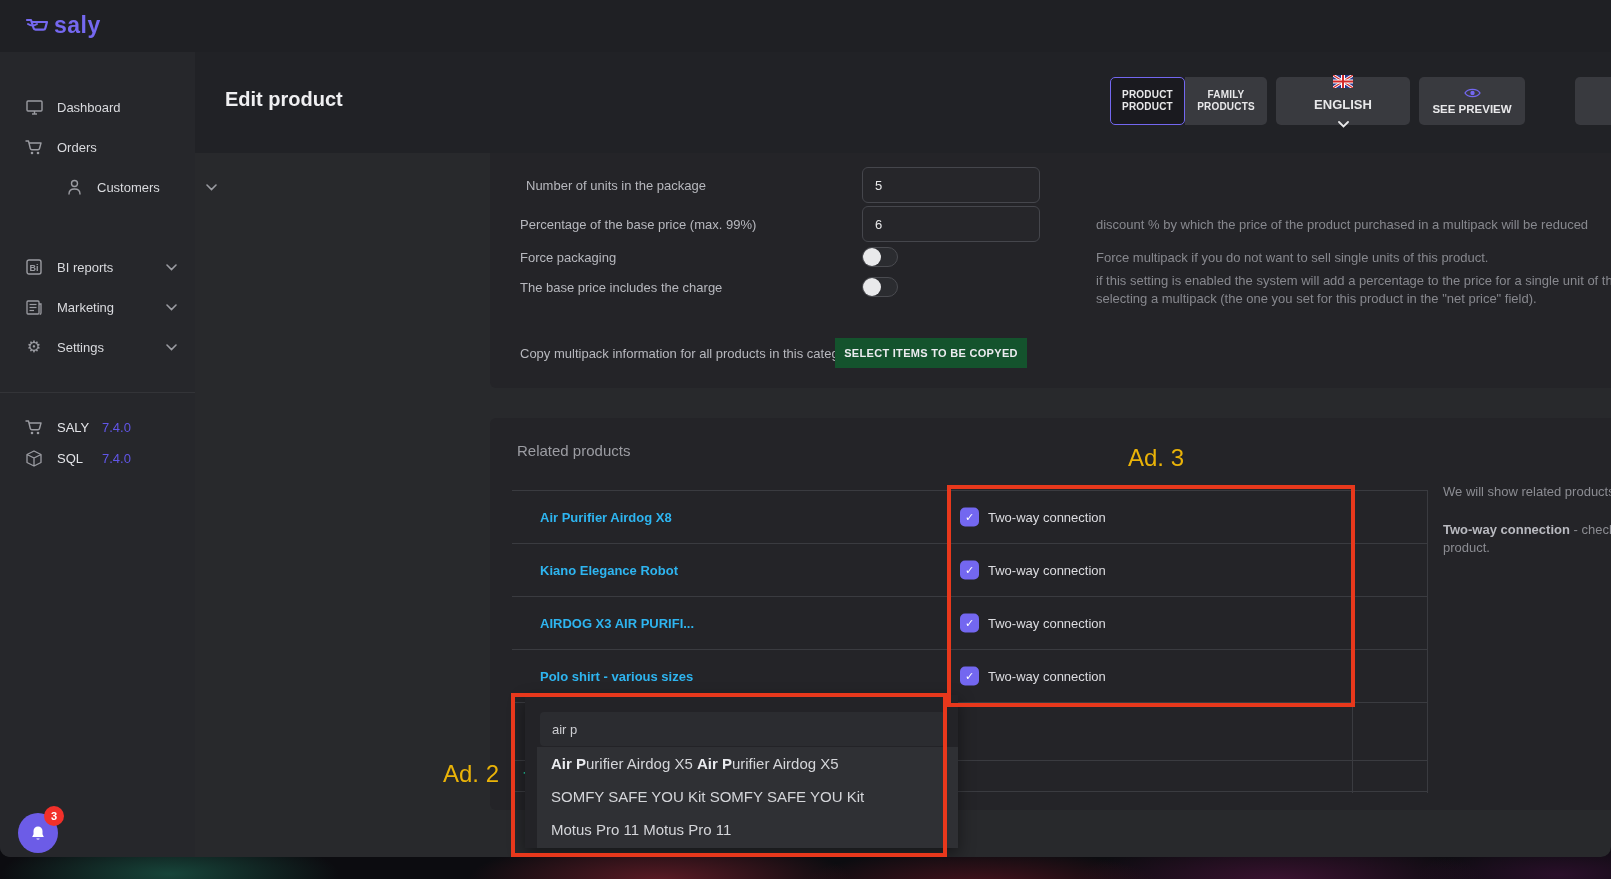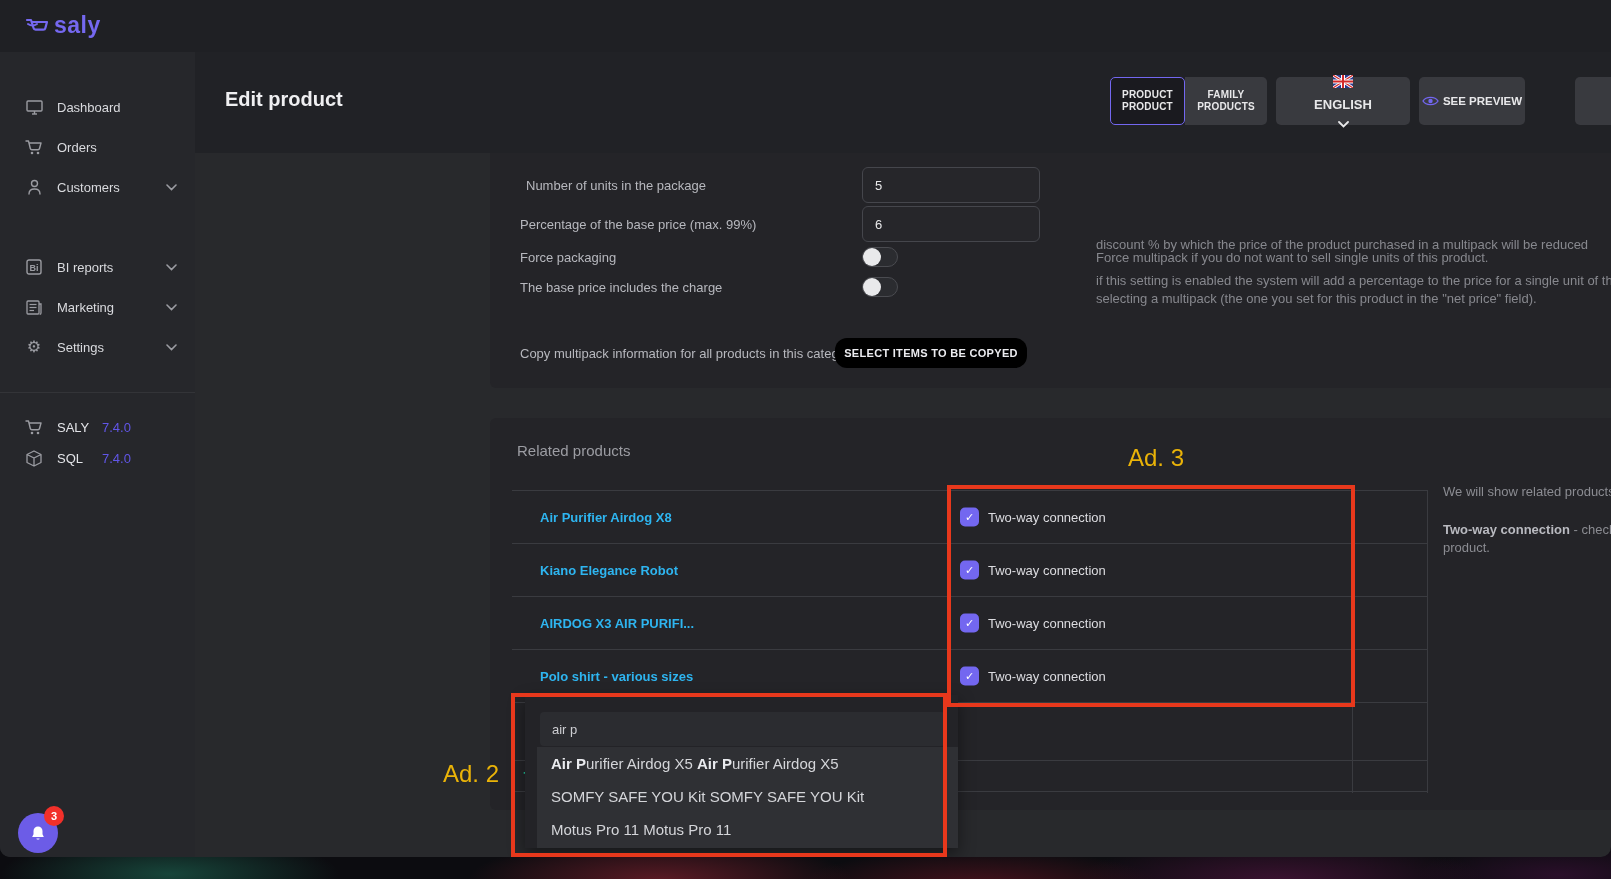--- a/index.html
+++ b/index.html
@@ -41,37 +41,37 @@
 
   
   .pageheader { position:absolute; left:195px; top:52px; width:1416px; height:101px; background:#212226; z-index:5; }
   .page-title { position:absolute; left:30px; top:36px; font-size:20px; font-weight:bold; color:#efeff1; }
   .hbtn { position:absolute; top:25px; height:48px; border-radius:5px; background:#393a3f;
     display:flex; align-items:center; justify-content:center; cursor:pointer; color:#e8e8ea; }
   .hbtn.seg-left { left:915px; width:75px; background:#1a1a1f; border:1.5px solid #7367f0; z-index:2; }
   .hbtn.seg-right { left:990px; width:82px; border-radius:0 5px 5px 0; }
   .seg-txt { display:flex; flex-direction:column; align-items:center; font-size:10px; font-weight:bold; line-height:12px; letter-spacing:.2px; }
   .hbtn.lang { left:1081px; width:134px; gap:9px; font-size:13px; font-weight:bold;flex-direction:column; }
-  .hbtn.preview { left:1224px; width:106px; gap:4px; font-size:11.5px; font-weight:bold; }
+  .hbtn.preview { left:1224px; width:106px; gap:4px; font-size:11.5px; font-weight:bold;flex-direction:column; }
   .hbtn.partial { left:1380px; width:60px; }
 
   
   .card { position:absolute; background:#242428; border-radius:6px; z-index:1; }
   .card1 { left:490px; top:120px; width:1141px; height:268px; }
   .card2 { left:490px; top:418px; width:1141px; height:392px; }
 
   .flabel { position:absolute; font-size:13px; color:#b7b8be; white-space:nowrap; }
   .fhint  { position:absolute; font-size:13px; color:#87888e; white-space:nowrap; }
   .finput { position:absolute; width:178px; height:36px; background:#26262a; border:1px solid #45464c;
     border-radius:6px; color:#e8e8ea; font-size:13px; padding-left:12px; font-family:inherit; }
   .toggle { position:absolute; width:36px; height:20px; border-radius:10px; background:#2b2c30; border:1px solid #4a4b50; cursor:pointer; }
   .toggle .knob { position:absolute; left:0px; top:0px; width:18px; height:18px; border-radius:50%; background:#e9e9eb; }
   .toggle.on { background:#7367f0; border-color:#7367f0; }
   .toggle.on .knob { left:auto; right:0px; }
-  .gbtn { position:absolute; background:#000000; border:none; border-radius:12px; color:#ececf0;
+  .gbtn { position:absolute; background:#14532d; border:none; border-radius:0; color:#ececf0;
     font-size:11px; font-weight:bold; letter-spacing:.3px; cursor:pointer; font-family:inherit; }
 
   .rp-title { position:absolute; left:27px; top:24px; font-size:15px; color:#9c9da3; }
   .rtable { position:absolute; left:22px; top:72px; width:916px; }
   .rrow { position:relative; width:916px; border-top:1px solid #3a3b40; }
   .rrow.prod { height:53px; }
   .rrow.empty1 { height:58px; }
   .rrow.empty2 { height:32px; }
   .rrow.last { border-bottom:1px solid #3a3b40; }
   .plink { position:absolute; left:28px; top:50%; transform:translateY(-50%); font-size:13px; font-weight:bold; color:#2eb5f0; cursor:pointer; white-space:nowrap; }
@@ -114,21 +114,21 @@
     <div class="flabel" style="left:30px; top:14px;">Enable multipacks for this product</div>
     <div class="toggle on" style="left:378px; top:13px;">
           <div class="knob"></div>
         </div>
 
     <div class="flabel" style="left:30px; top:58px;margin-left:6px;">Number of units in the package</div>
     <input class="finput" style="left: 372px; top: 47px;" value="5">
 
     <div class="flabel" style="left:30px; top:97px;">Percentage of the base price (max. 99%)</div>
     <input class="finput" style="left: 372px; top: 86px;" value="6">
-    <div class="fhint" style="left:606px; top:97px;margin-top:20px;">discount % by which the price of the product purchased in a multipack will be reduced</div>
+    <div class="fhint" style="left:606px; top:97px;">discount % by which the price of the product purchased in a multipack will be reduced</div>
 
     <div class="flabel" style="left:30px; top:130px;">Force packaging</div>
     <div class="toggle" style="left:372px; top:127px;">
           <div class="knob"></div>
         </div>
     <div class="fhint" style="left:606px; top:130px;">Force multipack if you do not want to sell single units of this product.</div>
 
     <div class="flabel" style="left:30px; top:160px;">The base price includes the charge</div>
     <div class="toggle" style="left:372px; top:157px;">
           <div class="knob"></div>
@@ -254,21 +254,21 @@
     <div class="nav-item" style="top:75px;padding-left:9px;">
       <span class="nicon">
             <svg width="18" height="16" viewBox="0 0 18 16">
               <path d="M1 2 h2.5 l1.8 7.5 a1.6 1.6 0 0 0 1.6 1.2 h6 a1.6 1.6 0 0 0 1.6-1.2 L16 4 H4.2" fill="none" stroke="currentColor" stroke-width="1.4" stroke-linecap="round" stroke-linejoin="round"></path>
               <circle cx="7" cy="14" r="1.3" fill="currentColor"></circle>
               <circle cx="13" cy="14" r="1.3" fill="currentColor"></circle>
             </svg>
           </span>
       <span class="nlabel">Orders</span>
     </div>
-    <div class="nav-item" style="top:115px;">
+    <div class="nav-item" style="top:115px;margin-left:40px;">
       <span class="nicon">
             <svg width="15" height="16" viewBox="0 0 15 16">
               <circle cx="7.5" cy="4.5" r="3" fill="none" stroke="currentColor" stroke-width="1.4"></circle>
               <path d="M2 15 c0-3.5 2.4-5 5.5-5 s5.5 1.5 5.5 5" fill="none" stroke="currentColor" stroke-width="1.4" stroke-linecap="round"></path>
             </svg>
           </span>
       <span class="nlabel">Customers</span>
       <span class="nchev">
             <svg width="11" height="7" viewBox="0 0 11 7">
               <polyline points="1,1 5.5,5.5 10,1" fill="none" stroke="currentColor" stroke-width="1.6" stroke-linecap="round"></polyline>

